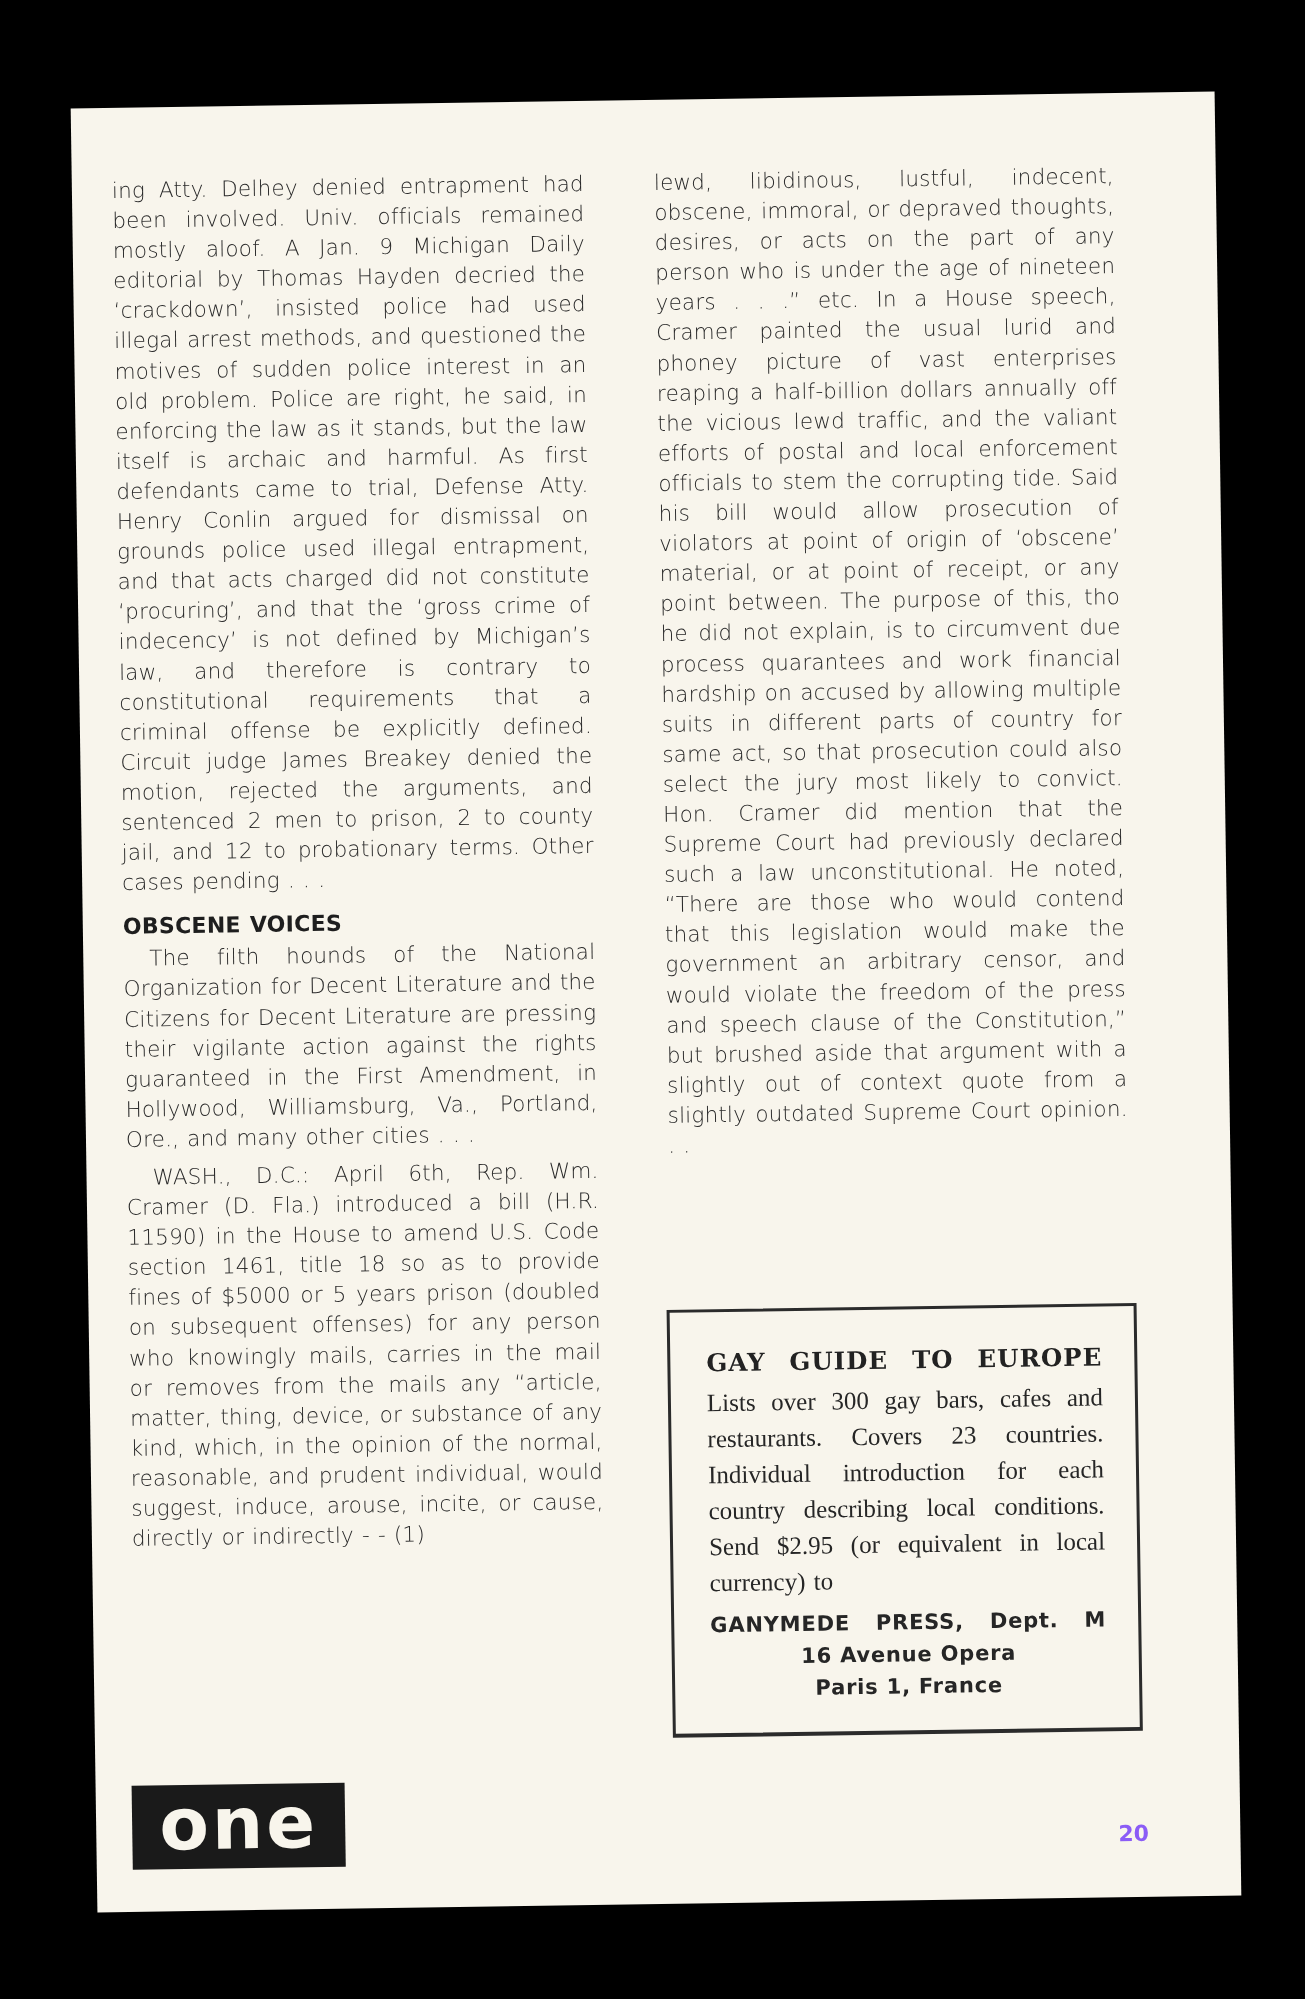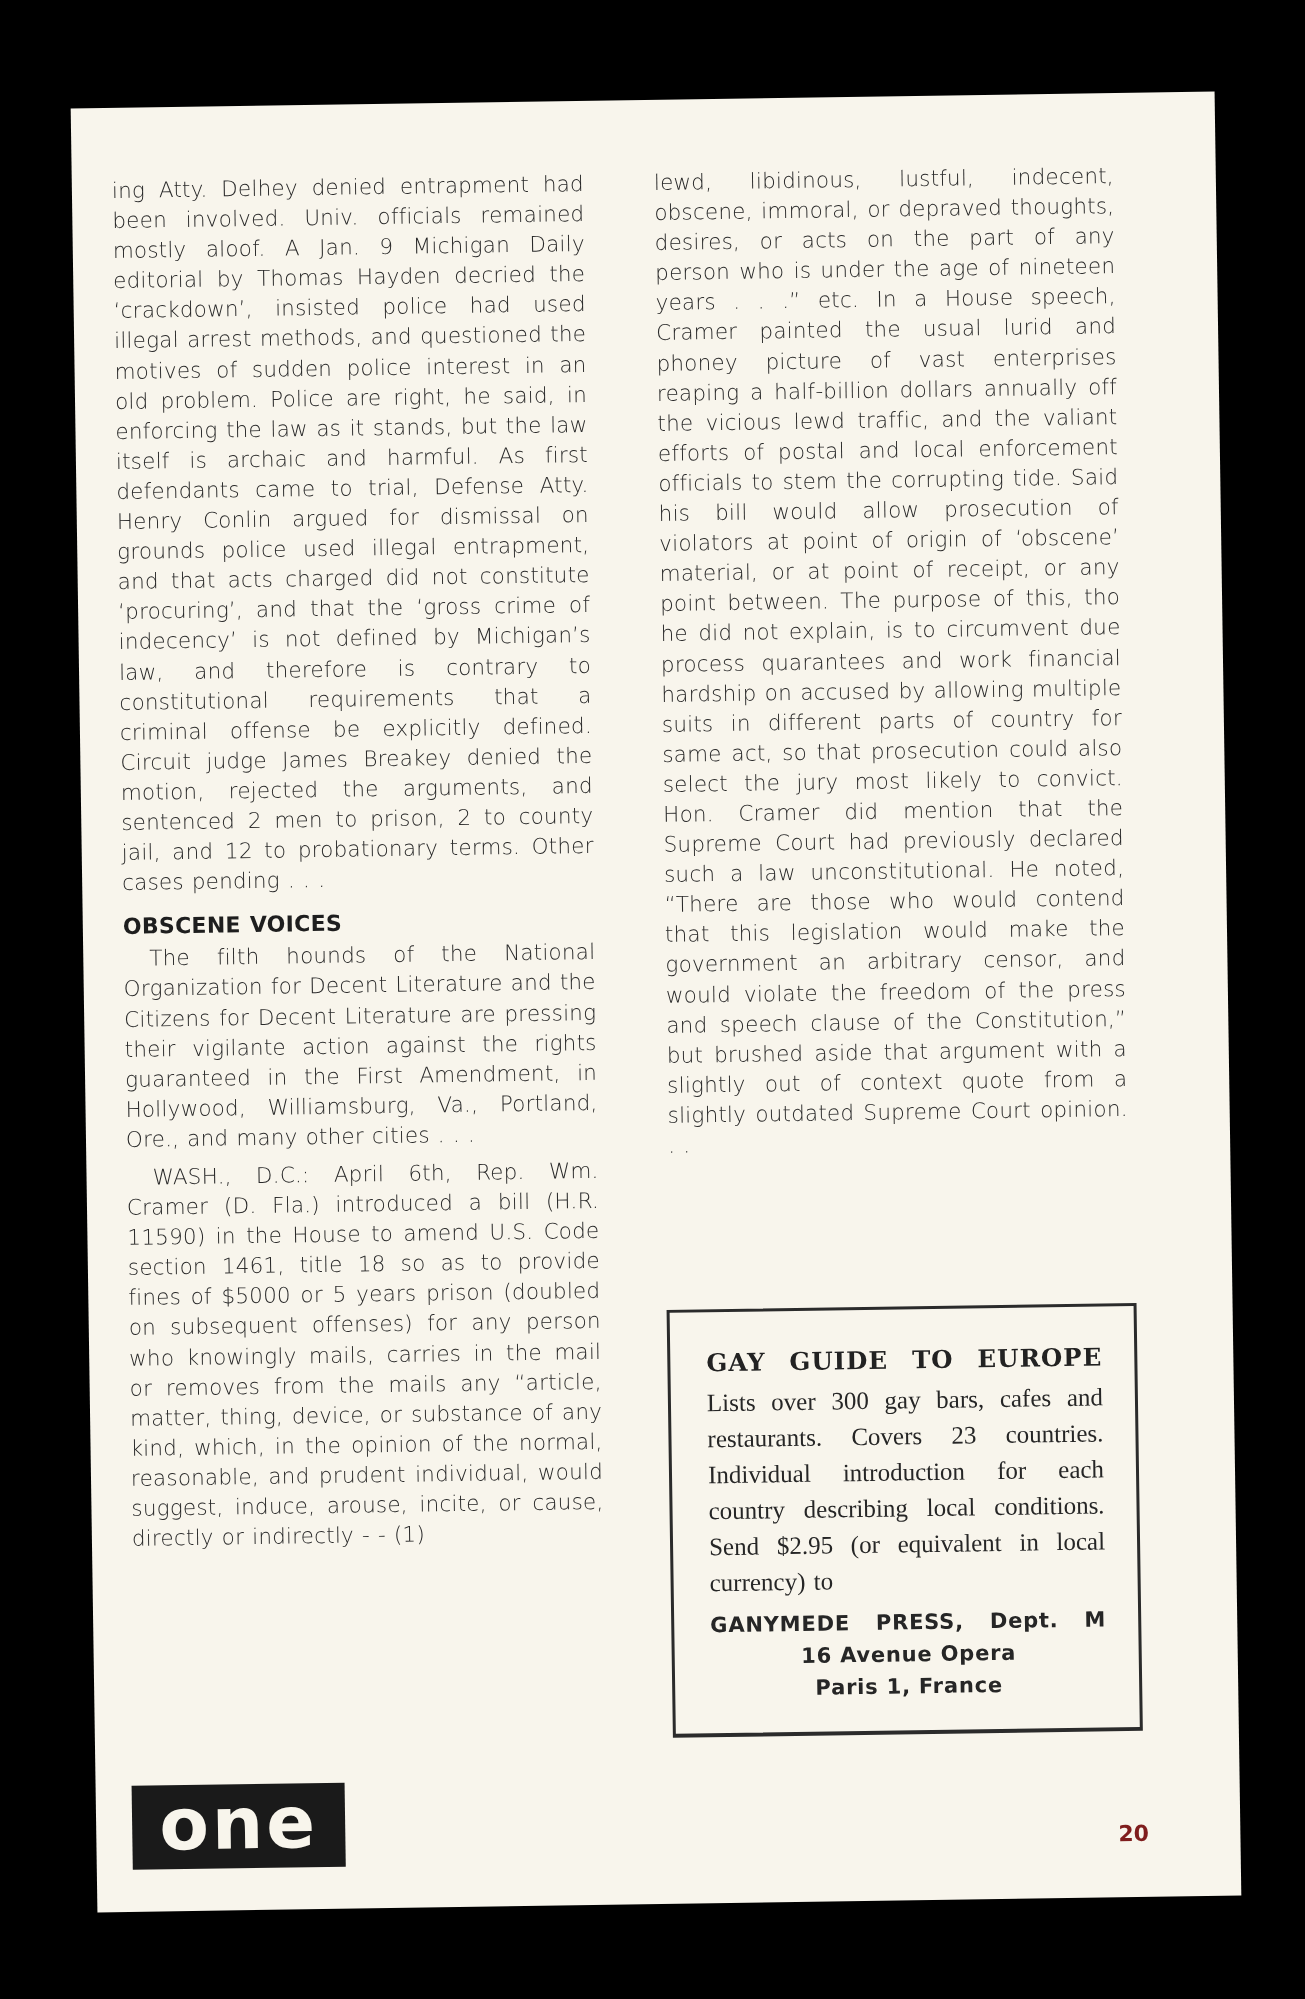--- a/index.html
+++ b/index.html
@@ -127,21 +127,21 @@
       line-height: 1;
       margin-top: -6px;
     }
     .page-number {
       position: absolute;
       left: 1022px;
       top: 1728px;
       font-family: "DejaVu Sans", sans-serif;
       font-weight: bold;
       font-size: 22px;
-      color: #7f1d1d;
+      color: #8b5cf6;
     }
   </style>
 </head>
 <body>
 
 <div class="page">
 
   <div class="col col-left">
     <p>ing Atty. Delhey denied entrapment had been involved. Univ. officials remained mostly aloof. A Jan. 9 Michigan Daily editorial by Thomas Hayden decried the ‘crackdown’, insisted police had used illegal arrest methods, and questioned the motives of sudden police interest in an old problem. Police are right, he said, in enforcing the law as it stands, but the law itself is archaic and harmful. As first defendants came to trial, Defense Atty. Henry Conlin argued for dismissal on grounds police used illegal entrapment, and that acts charged did not constitute ‘procuring’, and that the ‘gross crime of indecency’ is not defined by Michigan’s law, and therefore is contrary to constitutional requirements that a criminal offense be explicitly defined. Circuit judge James Breakey denied the motion, rejected the arguments, and sentenced 2 men to prison, 2 to county jail, and 12 to probationary terms. Other cases pending . . .</p>
     <div class="section-heading">OBSCENE VOICES</div>

